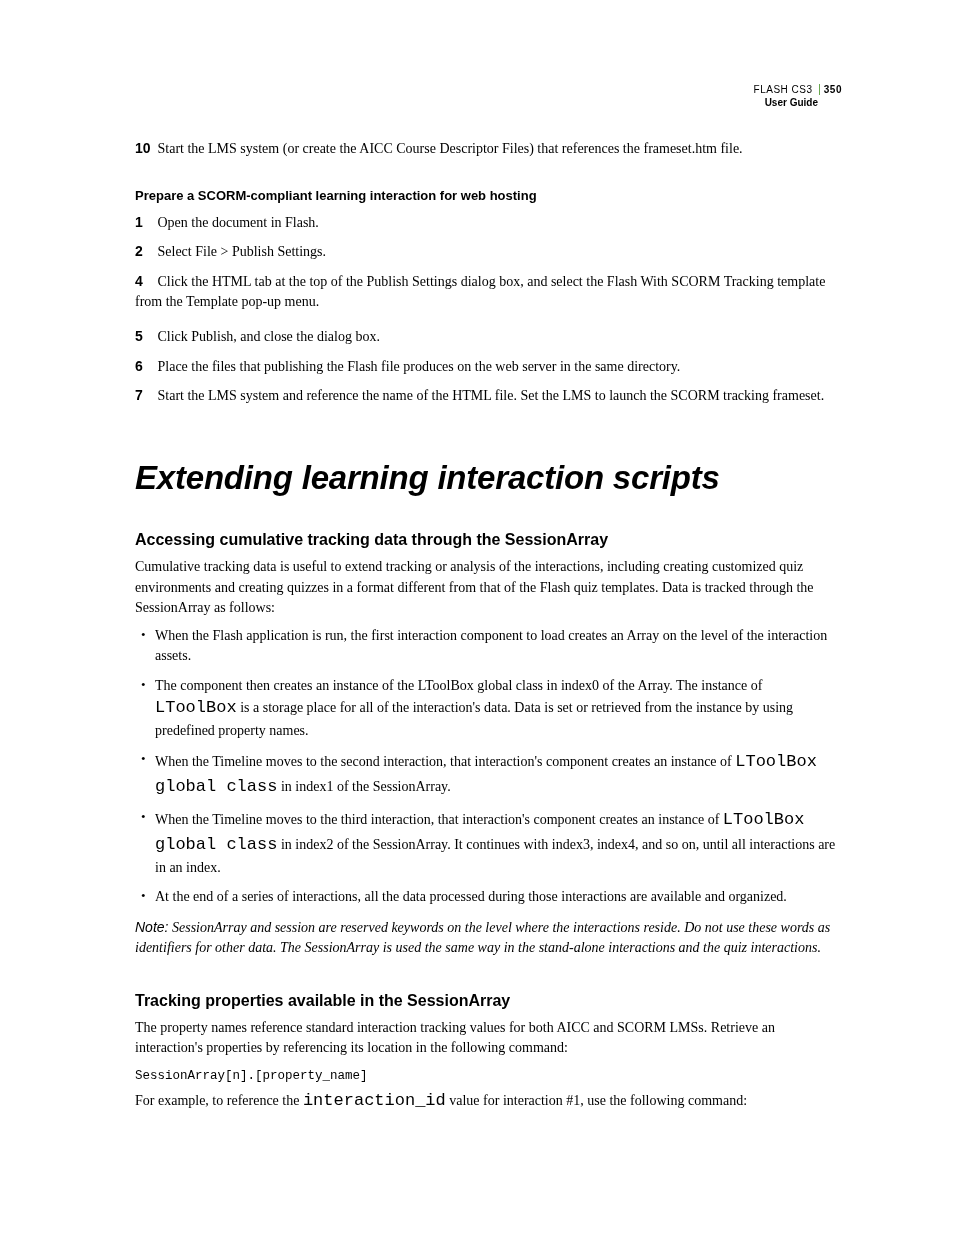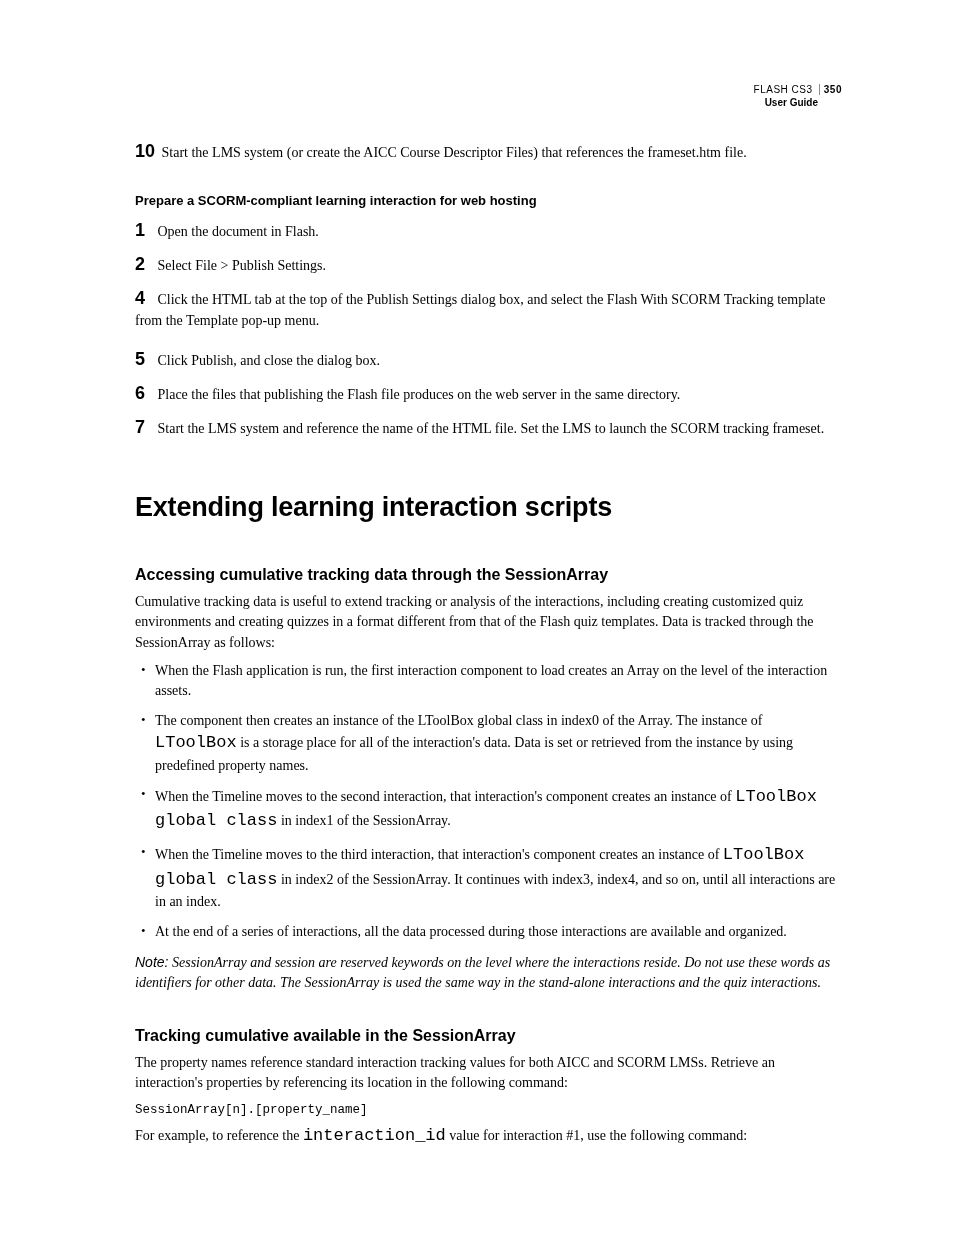--- a/index.html
+++ b/index.html
@@ -39,37 +39,38 @@
     padding-right: 24px;
   }
   .content { margin-top: 55px; }
   .step-line, .step-block {
     margin: 0 0 8px 0;
   }
   .step-block { margin-bottom: 14px; }
   .step-num {
     font-family: "Myriad Pro", Arial, Helvetica, sans-serif;
     font-weight: bold;
-    font-size: 18px;
+    font-size: 14px;
     display: inline-block;
     min-width: 16px;
     margin-right: 3px;
   }
   .section-subhead {
     font-family: "Myriad Pro", Arial, Helvetica, sans-serif;
     font-weight: bold;
     font-size: 13px;
     margin: 28px 0 6px 0;
   }
   h1.chapter-title {
     font-family: "Myriad Pro", Arial, Helvetica, sans-serif;
     font-weight: bold;
-    font-size: 27px;
-    margin: 48px 0 36px 0;
+    font-size: 33px;
+    margin: 48px 0 26px 0;
     letter-spacing: -0.2px;
+    font-style: italic;
   }
   h2.topic-title {
     font-family: "Myriad Pro", Arial, Helvetica, sans-serif;
     font-weight: bold;
     font-size: 16px;
     margin: 0 0 6px 0;
   }
   .topic-block { margin-bottom: 30px; }
   p.body {
     margin: 0 0 8px 0;
@@ -180,21 +181,21 @@
           <span>At the end of a series of interactions, all the data processed during those interactions are available and organized.</span>
         </li>
       </ul>
       <p class="note">
         <span class="note-label">Note:</span>
         <span>SessionArray and session are reserved keywords on the level where the interactions reside. Do not use these words as identifiers for other data. The SessionArray is used the same way in the stand-alone interactions and the quiz interactions.</span>
       </p>
     </div>
 
     <div class="topic-block">
-      <h2 class="topic-title">Tracking cumulative available in the SessionArray</h2>
+      <h2 class="topic-title">Tracking properties available in the SessionArray</h2>
       <p class="body">The property names reference standard interaction tracking values for both AICC and SCORM LMSs. Retrieve an interaction's properties by referencing its location in the following command:</p>
       <pre class="code">SessionArray[n].[property_name]</pre>
       <p class="body">
         <span>For example, to reference the </span><span class="mono">interaction_id</span><span> value for interaction #1, use the following command:</span>
       </p>
     </div>
 
   </div>
 </div>
 

